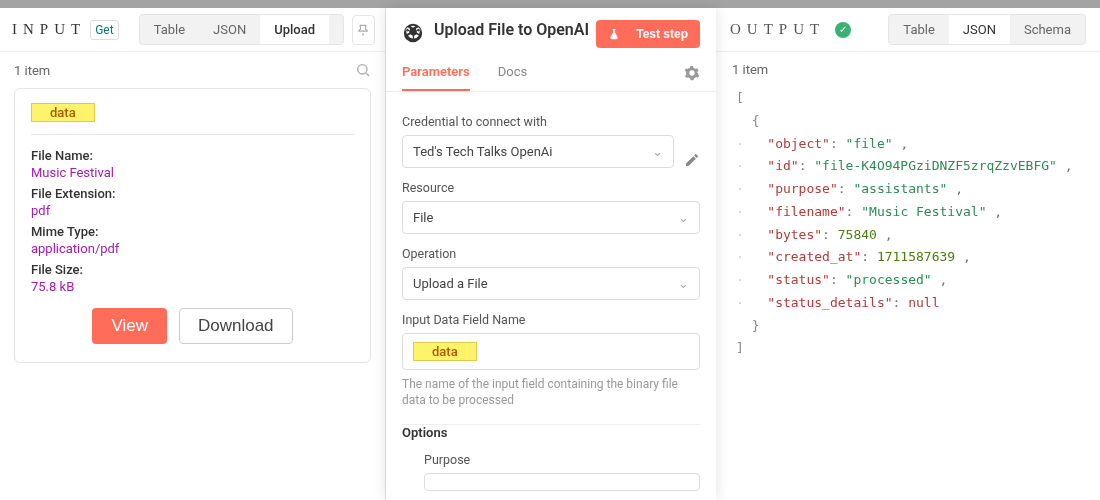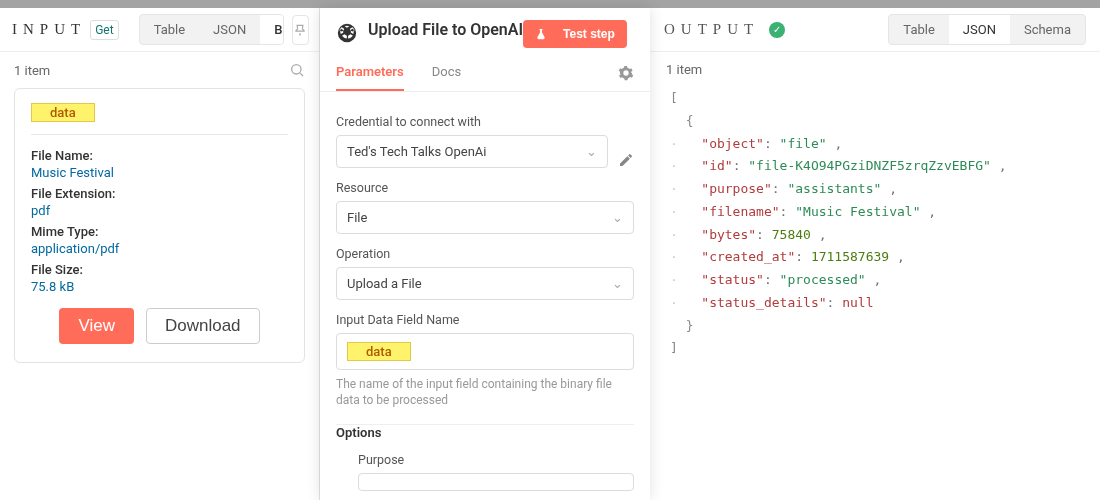--- a/index.html
+++ b/index.html
@@ -10,43 +10,43 @@
     color: #444;
     background: #f7f7f7;
     width: 1100px; height: 500px;
     overflow: hidden;
     position: relative;
   }
   .grey-strip { height: 8px; background: #a3a3a3; }
   .cols { display: flex; height: calc(100% - 8px); }
 
   
-  .left { width: 320px; background: #fff; border-right: 1px solid #e3e3e3; position: relative; display:flex; flex-direction:column;}
+  .left { width: 386px; background: #fff; border-right: 1px solid #e3e3e3; position: relative; display:flex; flex-direction:column;}
   .left-header { display:flex; align-items:center; padding: 6px 10px; border-bottom:1px solid #eee;}
   .input-label { font-family: Georgia, serif; letter-spacing: 6px; font-size: 15px; color:#333; padding:4px 6px 4px 2px; }
   .mini-select { font-size:12px; padding:2px 4px; border:1px solid #ddd; border-radius:3px; color:#0f766e; background:#fff; margin-left:-2px;}
   .tabs { display:flex; align-items:center; margin-left:20px; background:#f2f2f2; border:1px solid #e5e5e5; border-radius:4px; overflow:hidden;}
   .tabs .tab { padding:7px 14px; font-size:13px; color:#666; cursor:pointer;}
   .tabs .tab.active { background:#fff; color:#333; font-weight:500;}
   .pin-btn { margin-left:8px; width:30px; height:30px; border:1px solid #e5e5e5; border-radius:4px; display:flex; align-items:center; justify-content:center; color:#aaa; cursor:pointer;}
   .count-row { display:flex; align-items:center; justify-content:space-between; padding:10px 14px; color:#666;}
   .count-row .search { color:#aaa; cursor:pointer; }
   .card { margin: 0 14px; border:1px solid #e3e3e3; border-radius:6px; padding:14px 16px 18px; background:#fff;}
   .hl { display:inline-block; background:#fff36b; color:#b05a00; padding:1px 18px; border:1px solid #e3c94a; font-weight:500;}
   .card hr { border:none; border-top:1px solid #e8e8e8; margin:12px 0;}
   .meta dt { color:#333; font-weight:500; margin-top:6px;}
-  .meta dd { margin:2px 0 6px 0; color:#0369a1;}
+  .meta dd { margin:2px 0 6px 0; color:#a21caf;}
   .btn-row { display:flex; gap:12px; justify-content:center; margin-top:14px;}
   .btn { padding:7px 18px; border-radius:4px; font-size:17px; cursor:pointer; border:1px solid transparent;}
   .btn-view { background:#ff6d5a; color:#fff;}
   .btn-dl { background:#fff; color:#444; border:1px solid #ccc;}
 
   
   .mid { width: 330px; background:#fff; box-shadow: 0 0 14px rgba(0,0,0,.12); position:relative; z-index:5; display:flex; flex-direction:column; padding-bottom:8px;}
-  .mid-head { display:flex; align-items:flex-start; padding:12px 16px 6px;}
+  .mid-head { display:flex; align-items:flex-start; justify-content:space-between; padding:12px 16px 6px;}
   .mid-title { display:flex; align-items:flex-start; gap:10px;}
   .openai-ico { width:22px; height:22px; flex:0 0 22px; margin-top:2px;}
   .mid-title h2 { margin:0; font-size:16px; font-weight:600; color:#333; line-height:1.25; max-width:160px;}
   .test-btn { background:#ff6d5a; color:#fff; border:none; border-radius:4px; padding:7px 12px; font-size:12px; font-weight:600; cursor:pointer; display:flex; align-items:center; gap:16px;}
   .mid-tabs { display:flex; align-items:center; justify-content:space-between; border-bottom:1px solid #eee; padding:0 16px;}
   .mid-tabs .mt { padding:10px 0 10px; margin-right:28px; color:#888; font-size:13px; cursor:pointer;text-align:center;}
   .mid-tabs .mt.active { color:#ff6d5a; font-weight:600; border-bottom:2px solid #ff6d5a;}
   .gear { color:#999; cursor:pointer; }
   .form { padding:10px 16px 0; overflow:auto;}
   .fld-label { font-size:12.5px; color:#555; margin:12px 0 6px;}
@@ -84,21 +84,21 @@
 <div class="grey-strip"></div>
 <div class="cols">
 
   <div class="left">
     <div class="left-header">
       <span class="input-label">INPUT</span>
       <span class="mini-select">Get</span>
       <div class="tabs">
         <div class="tab">Table</div>
         <div class="tab">JSON</div>
-        <div class="tab active">Binary</div>
+        <div class="tab active">Upload</div>
         <div class="tab">Schema</div>
       </div>
       <div class="pin-btn">
         <svg width="14" height="14" viewBox="0 0 24 24" fill="none" stroke="currentColor" stroke-width="2">
             <path d="M12 17v5M7 4h10l-1 6 3 3v1H5v-1l3-3-1-6z"></path>
           </svg>
       </div>
     </div>
     <div class="count-row">
       <span>1 item</span>

